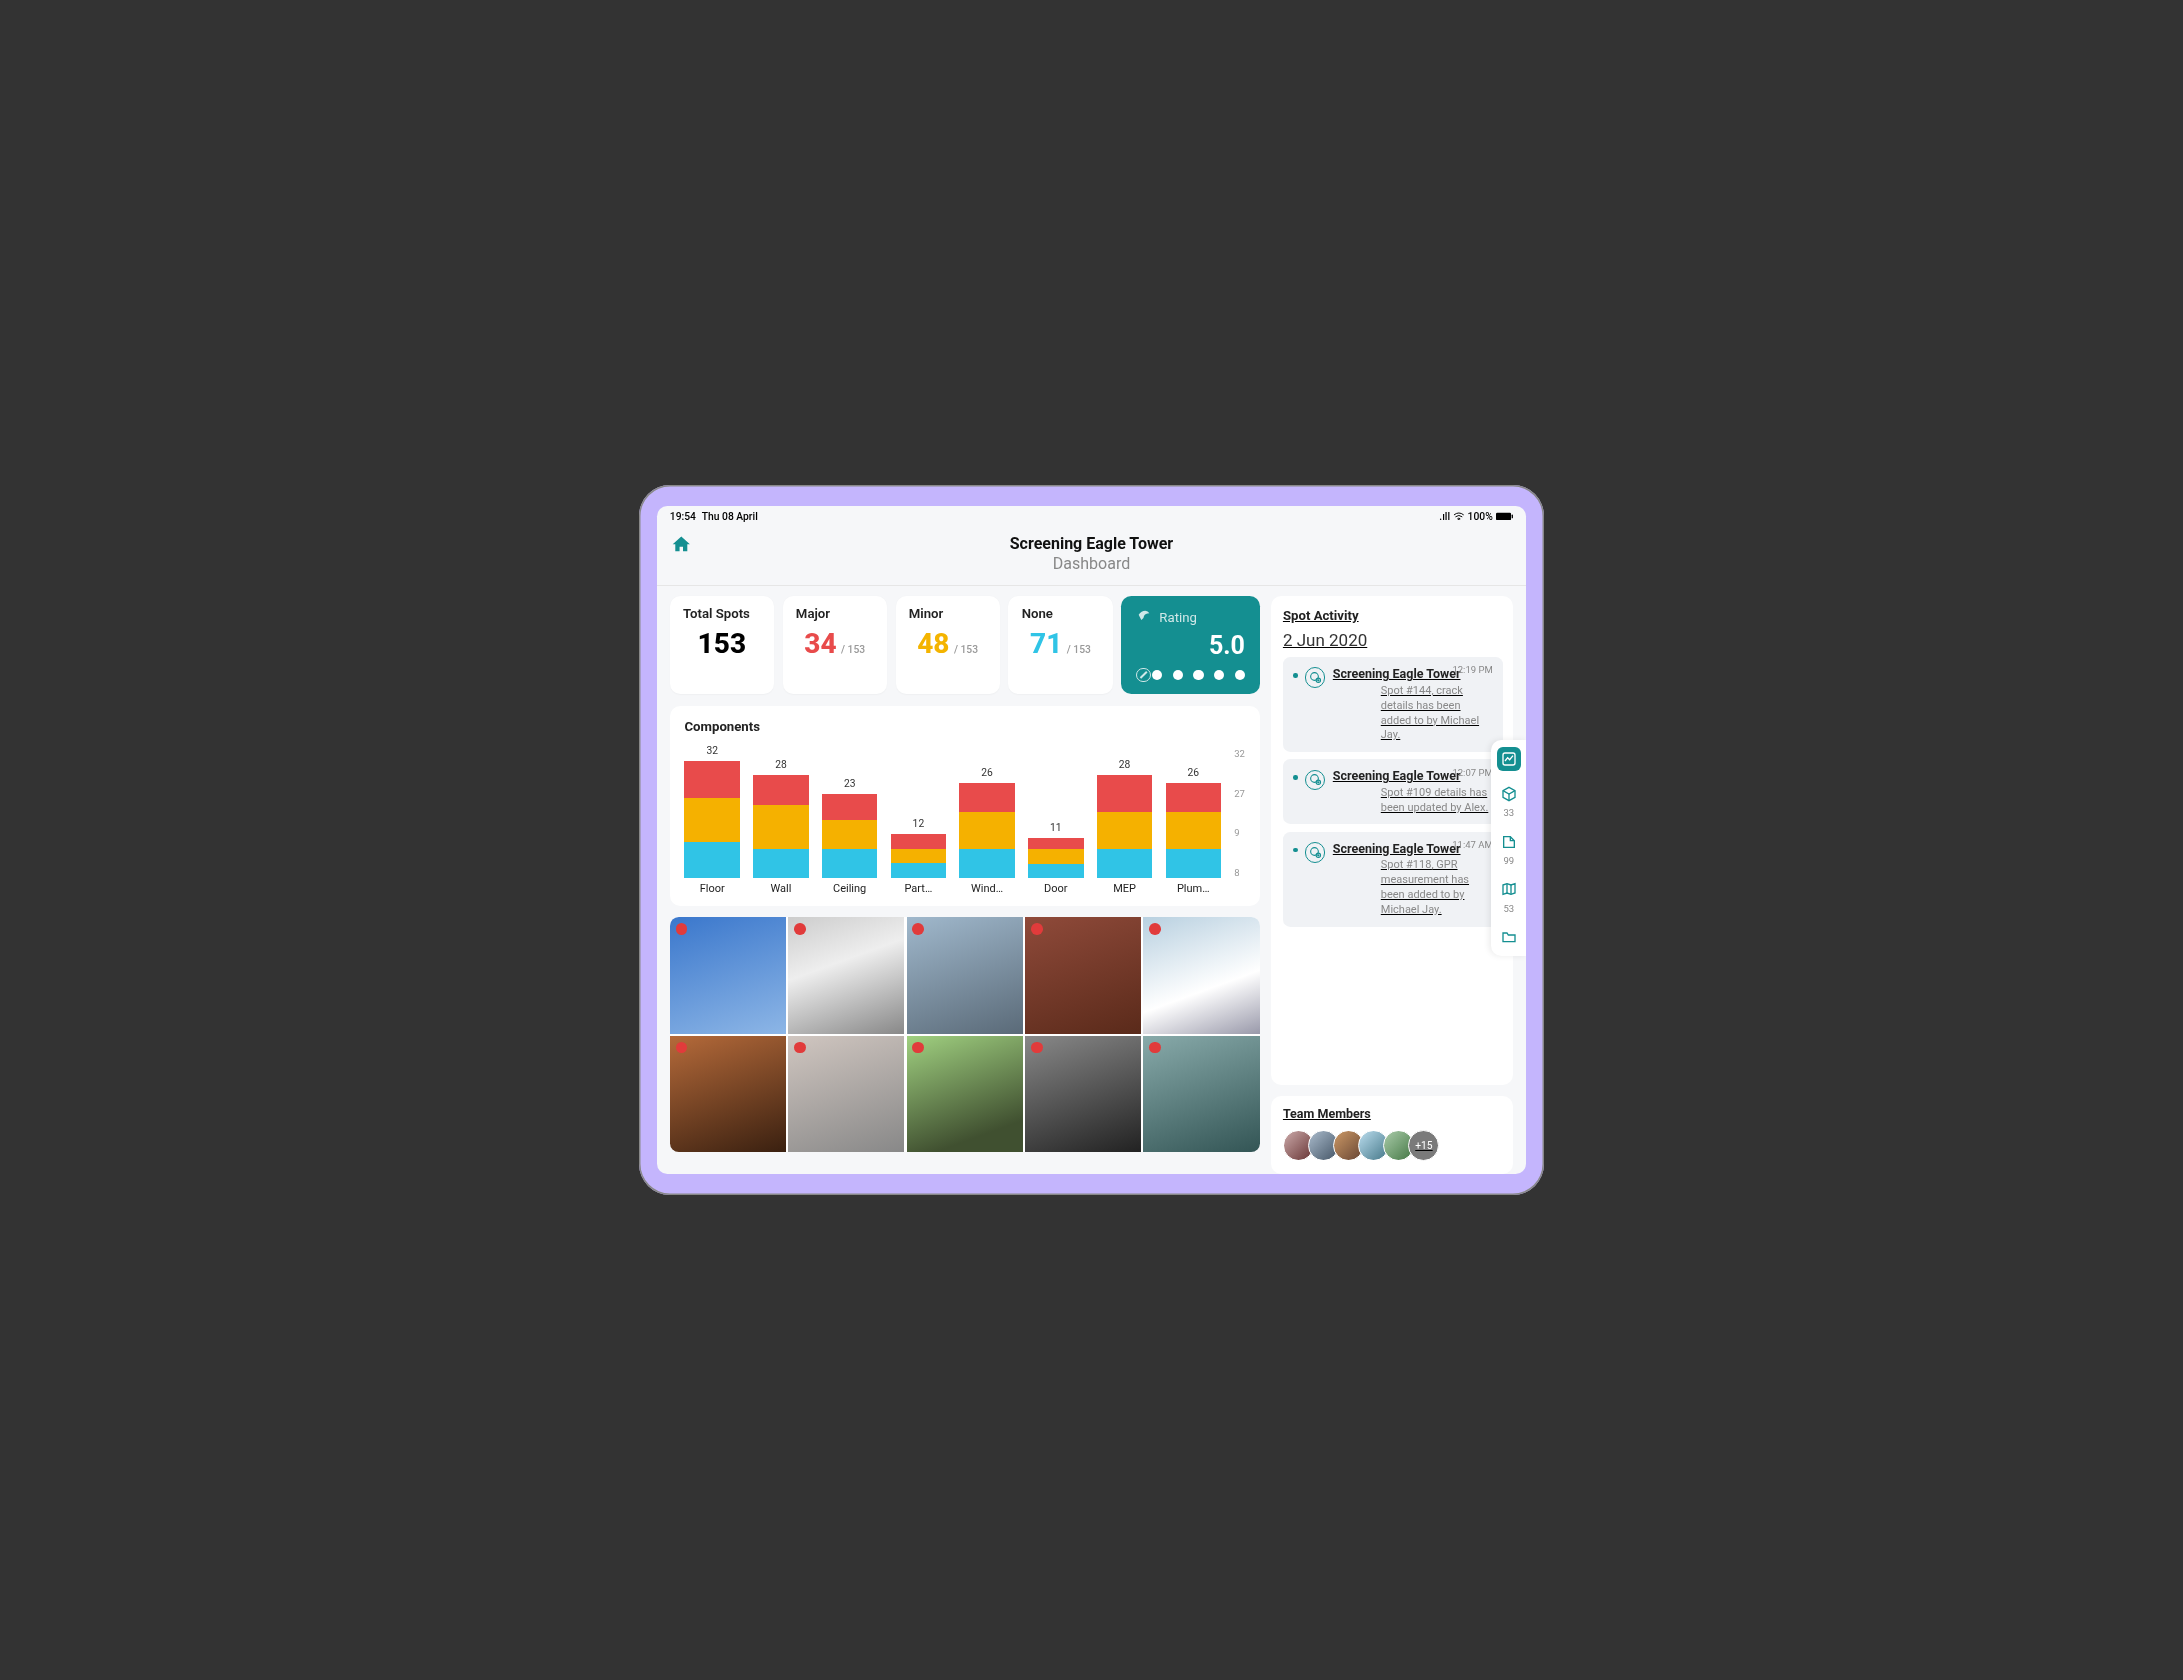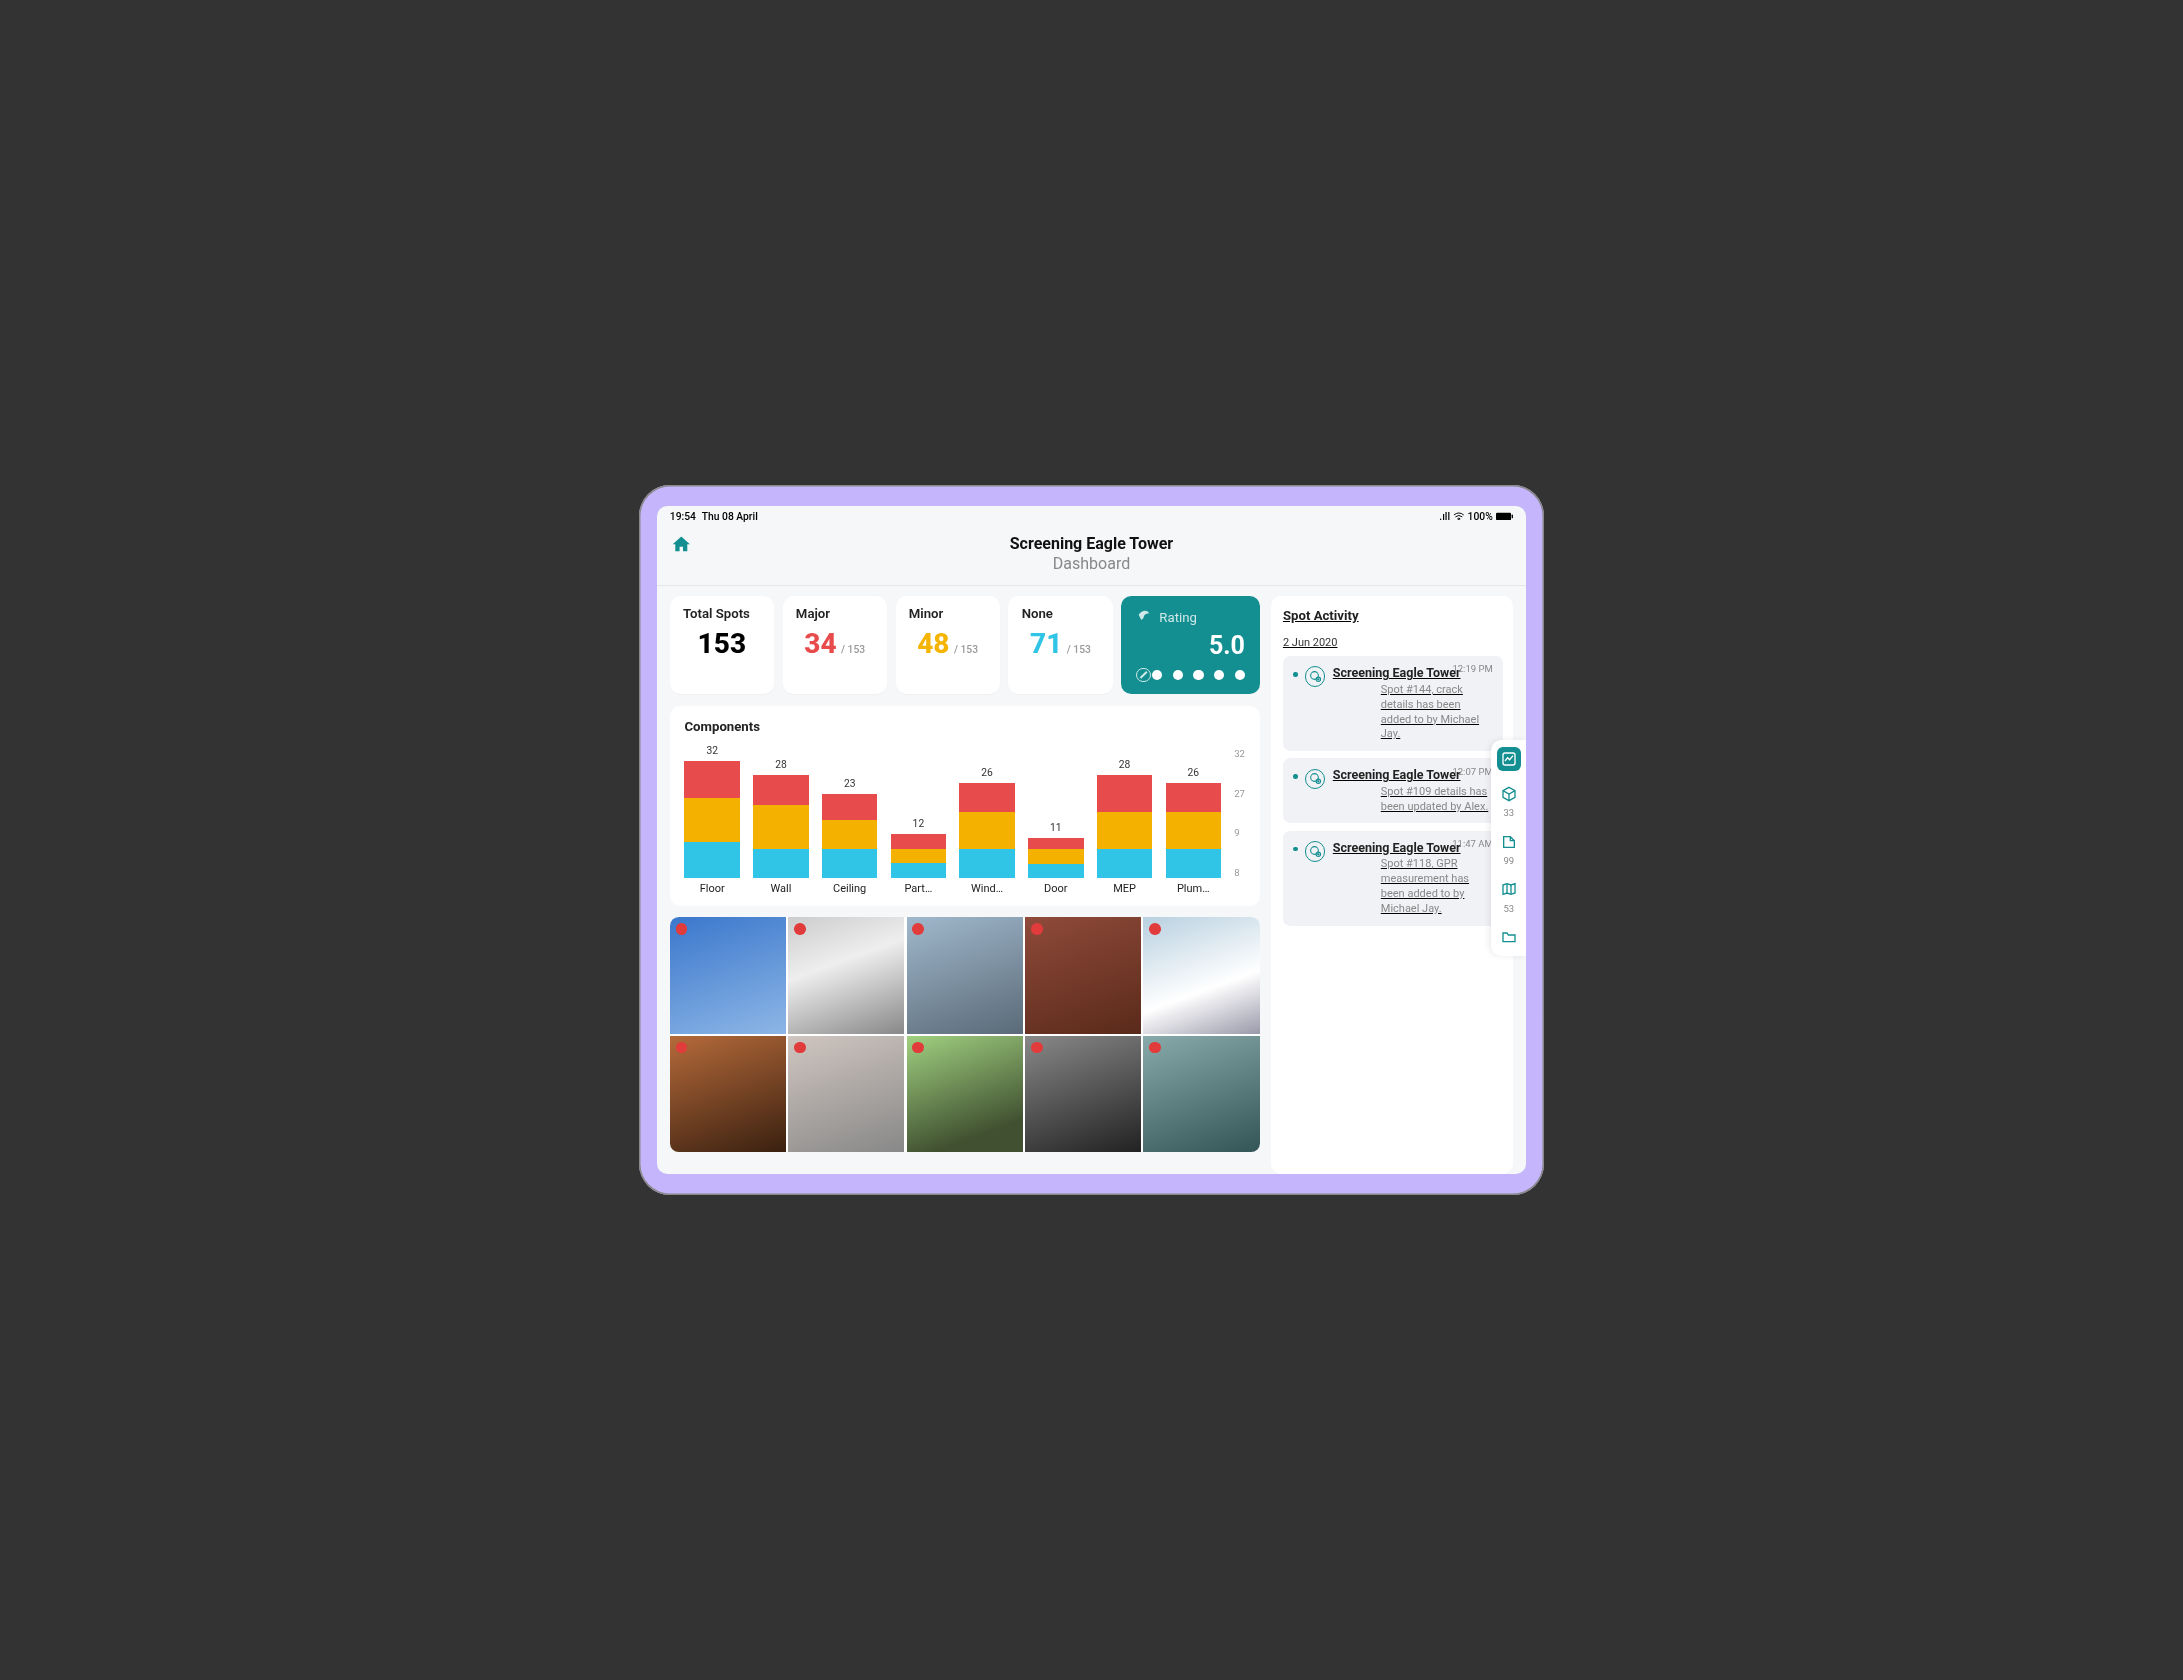--- a/index.html
+++ b/index.html
@@ -49,21 +49,21 @@
 .thumb.t3 { background: linear-gradient(160deg,#a0b8cc 0%, #5a6a78 100%); }
 .thumb.t4 { background: linear-gradient(160deg,#8f4a3a 0%, #5a2a1a 100%); }
 .thumb.t5 { background: linear-gradient(160deg,#b8d0e0 0%, #fff 60%, #99a 100%); }
 .thumb.t6 { background: linear-gradient(160deg,#b56a3a 0%, #3a2010 100%); }
 .thumb.t7 { background: linear-gradient(160deg,#d0c6c0 0%, #888 100%); }
 .thumb.t8 { background: linear-gradient(160deg,#a0d080 0%, #405030 80%); }
 .thumb.t9 { background: linear-gradient(160deg,#888 0%, #222 100%); }
 .thumb.t10{ background: linear-gradient(160deg,#8aa 0%, #355 100%); }
 .panel { background: #fff; border-radius: 10.3px; padding: 11.7px 2.9px 11.7px 11.7px; flex: 1; overflow: hidden; display: flex; flex-direction: column; }
 .panel h3 { font-size: 13.2px; font-weight: 700; color: #222; }
-.date { font-size: 11px; color: #333; margin-top: 13px; }
+.date { font-size: 17px; color: #333; margin-top: 7px; }
 .activities { margin-top: 7.3px; overflow-y:auto;}
 .activity { background: #f0f2f5; border-radius: 7.3px; padding: 8.8px 10.3px; margin-bottom: 7.3px; margin-right:7.3px; display: flex; gap: 7.3px; position: relative; }
 .activity .bullet { width: 4.4px; height: 4.4px; border-radius: 50%; background: #148f91; margin-top: 7.3px; flex-shrink:0;}
 .activity .ico {width:20.6px;height:20.6px;border-radius:50%;border:1.5px solid #148f91; color:#148f91; display:flex;align-items:center;justify-content:center;font-size:10.3px;flex-shrink:0; margin-top:1.5px;}
 .activity .body2 { flex: 1; }
 .activity .title2 { font-size: 12.5px; font-weight: 700; color: #222; }
 .activity .desc { font-size: 11px; color: #888; margin-top: 2.9px; line-height: 1.35; margin-left: 48px; }
 .activity .time { position: absolute; right: 10.3px; top: 7.3px; font-size: 9.5px; color: #888; }
 .team { background: #fff; border-radius: 10.3px; padding: 10.3px 11.7px 13.2px; }
 .team h3 { font-size: 12.5px; font-weight: 700; color: #222; margin-bottom: 8.8px; }
@@ -338,20 +338,33 @@
                   </svg>
     </div>
     <div class="body2">
       <div class="title2">Screening Eagle Tower</div>
       <div class="desc">Spot #118, GPR measurement has been added to by Michael Jay.</div>
     </div>
     <div class="time">11:47 AM</div>
               </div>
             </div>
         </div>
+        <div class="team">
+          <h3>Team Members</h3>
+          <div class="avatars">
+            <div class="avatar" style="background:linear-gradient(135deg,#caa 0%,#633 100%)"></div>
+            <div class="avatar" style="background:linear-gradient(135deg,#abc 0%,#456 100%)"></div>
+            <div class="avatar" style="background:linear-gradient(135deg,#c96 0%,#643 100%)"></div>
+            <div class="avatar" style="background:linear-gradient(135deg,#bde 0%,#478 100%)"></div>
+            <div class="avatar" style="background:linear-gradient(135deg,#aca 0%,#474 100%)"></div>
+            <div class="avatar more">
+                <span>+15</span>
+              </div>
+          </div>
+        </div>
       </div>
 
       <div class="floating-dock">
         <div class="dock-item active">
           <div class="dock-icon">
               <svg viewBox="0 0 24 24" fill="none" stroke="currentColor" stroke-width="2">
                 <rect x="3" y="3" width="18" height="18" rx="3"></rect>
                 <path d="M6 15 l4-5 3 3 5-6"></path>
               </svg>
             </div>

